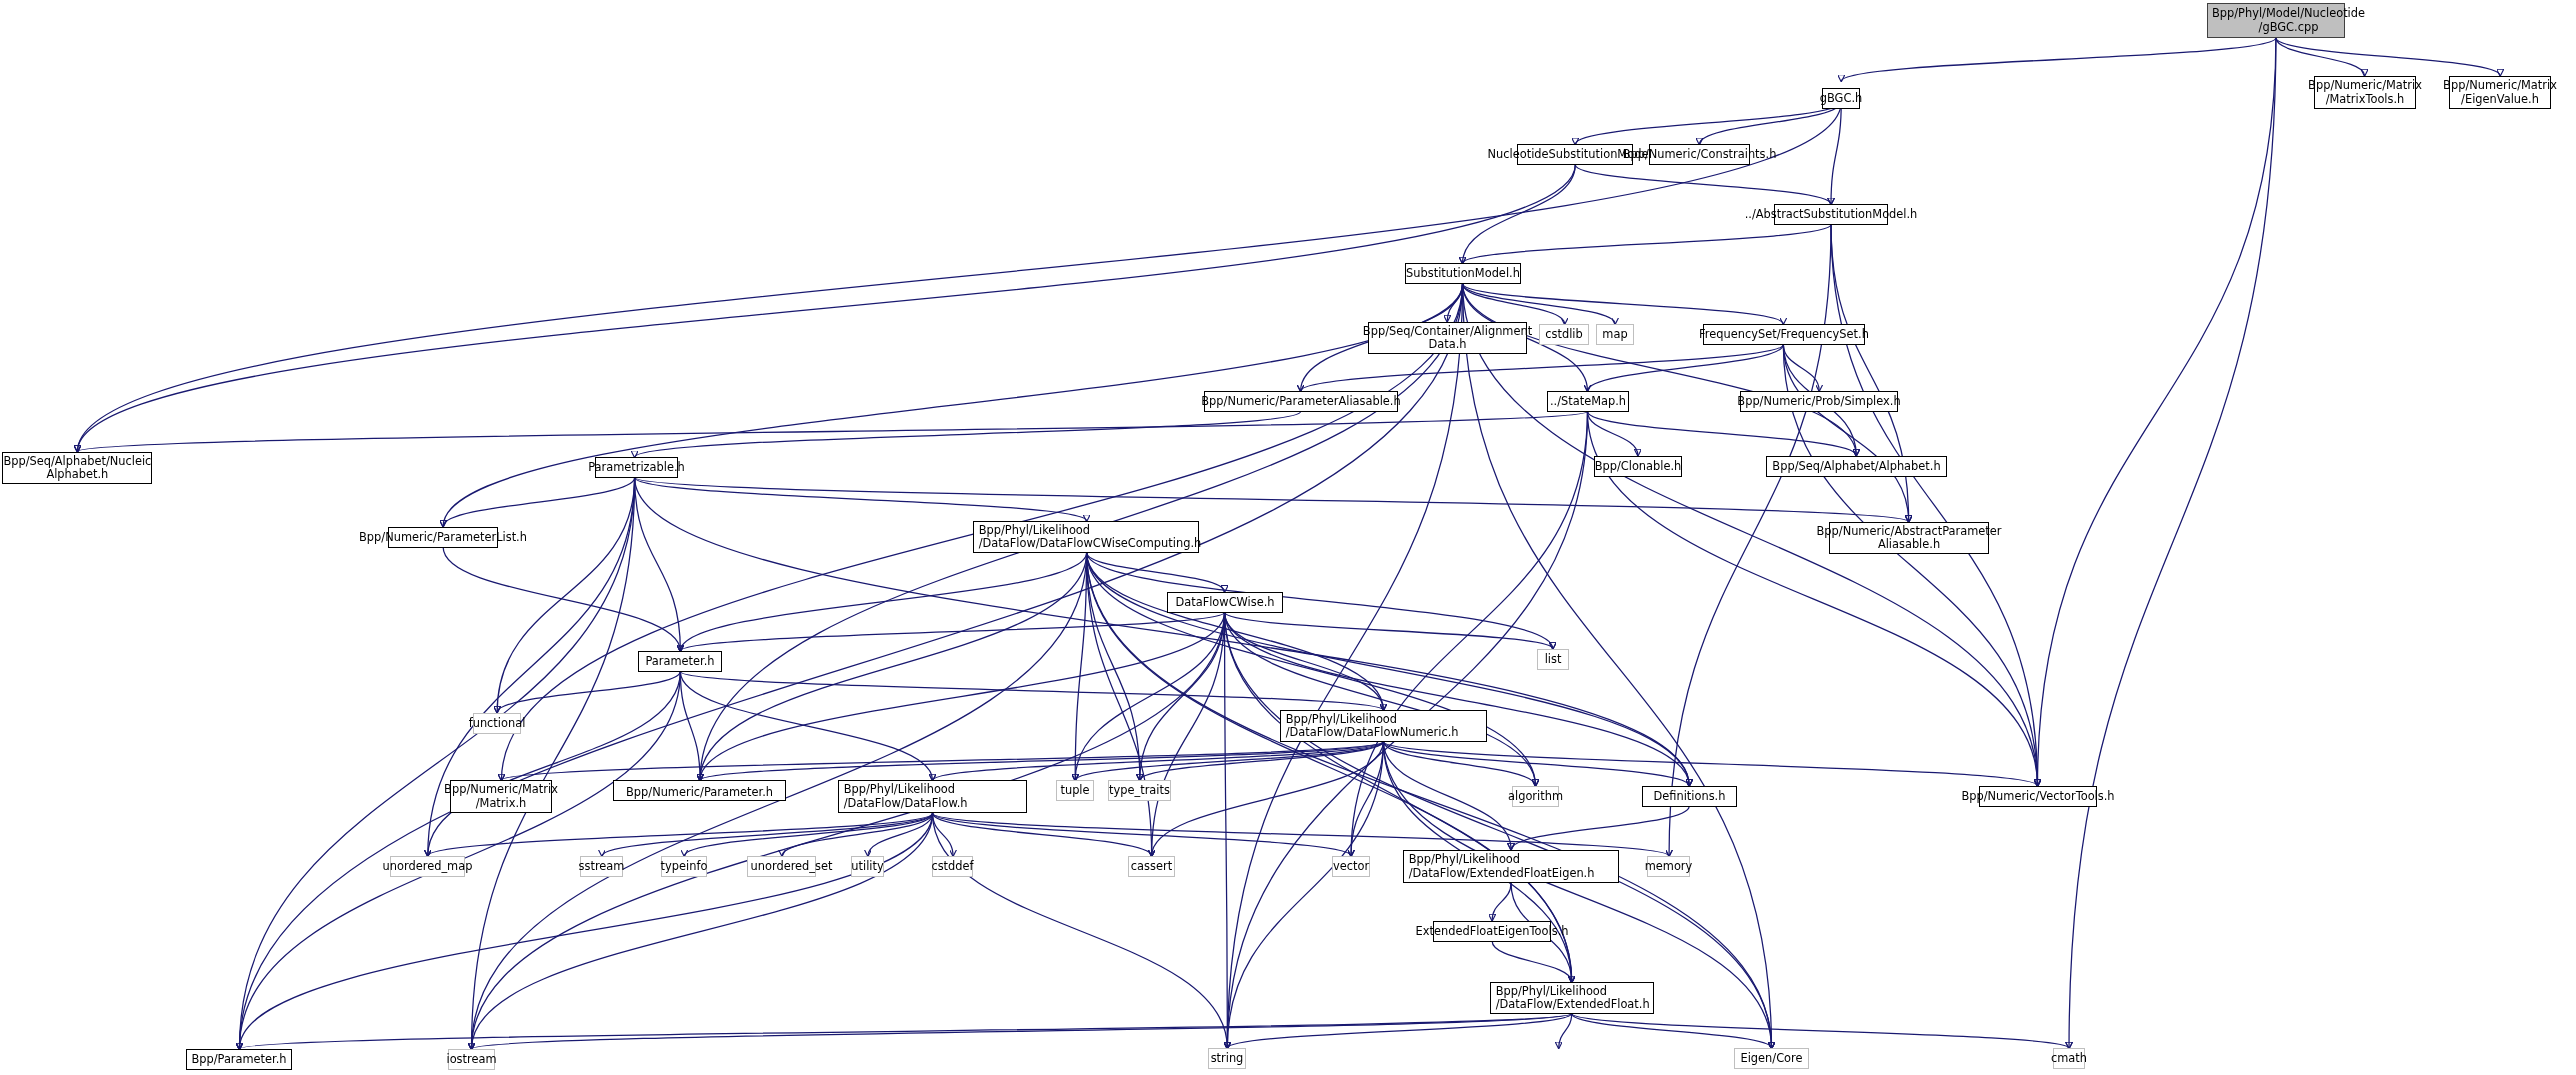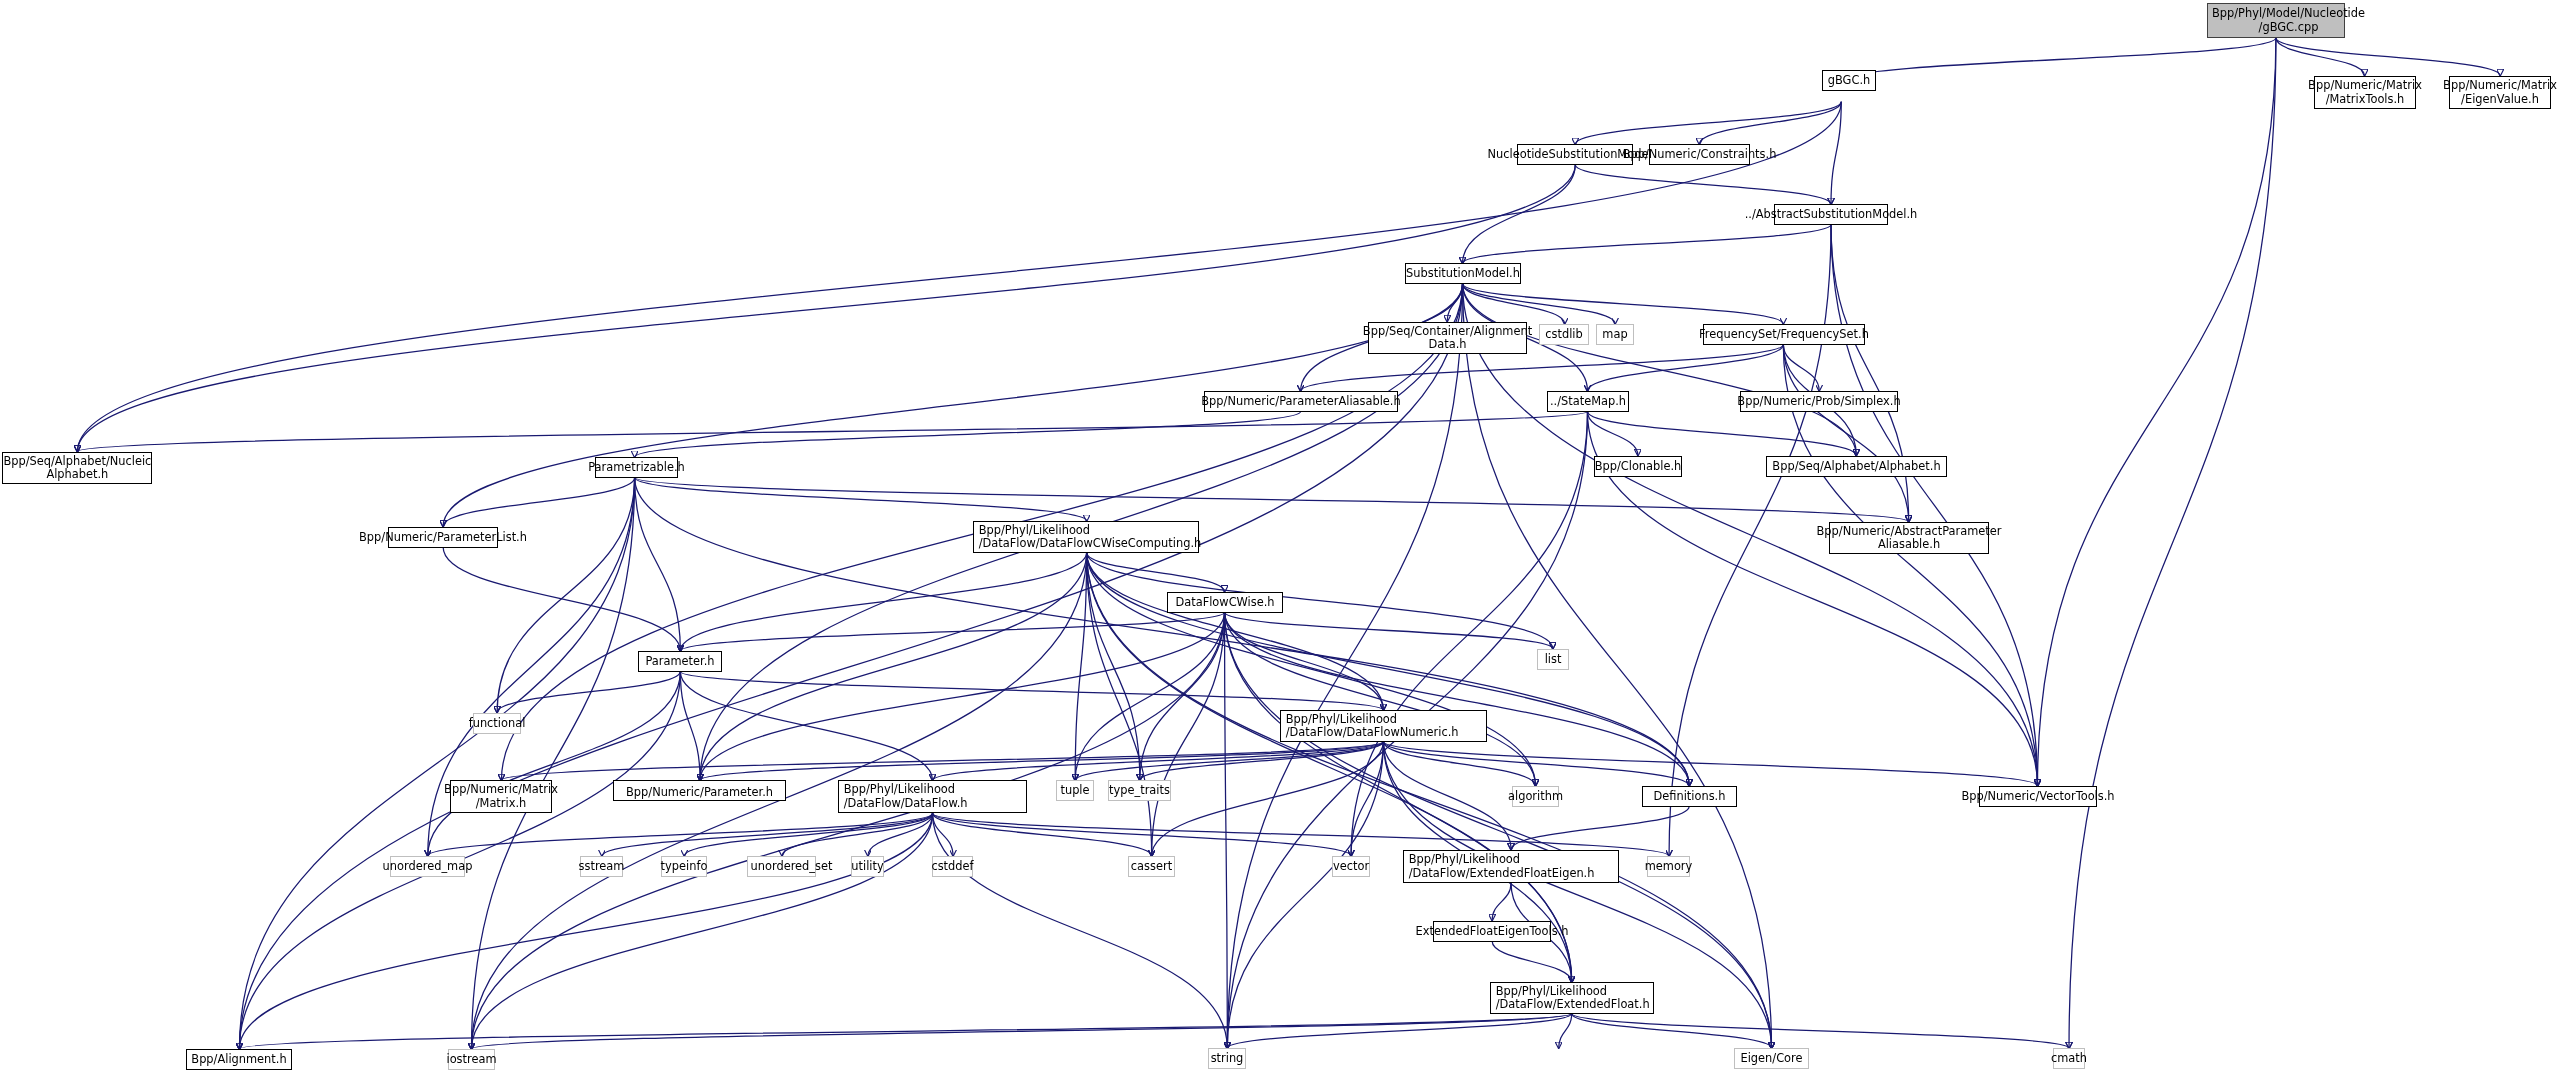--- a/index.html
+++ b/index.html
@@ -142,21 +142,21 @@
       <path d="M1994,1286 C1994,1308.5 303.5,1308.5 303.5,1331" marker-end="url(#arrow)"></path>
       <path d="M1994,1286 C1994,1308.5 598,1308.5 598,1331" marker-end="url(#arrow)"></path>
       <path d="M1994,1286 C1994,1308 1557,1308 1557,1330" marker-end="url(#arrow)"></path>
       <path d="M1994,1286 C1994,1308 1977.5,1308 1977.5,1330" marker-end="url(#arrow)"></path>
       <path d="M1994,1286 C1994,1308 2247.5,1308 2247.5,1330" marker-end="url(#arrow)"></path>
       <path d="M1994,1286 C1994,1308 2625,1308 2625,1330" marker-end="url(#arrow)"></path>
     </svg>
   <div id="nodes">
       <div class="node root" style="left: 2207px; top: 3.2px; width: 138px; height: 35px; padding-left: 25px;"><span>Bpp/Phyl/Model/Nucleotide
 /gBGC.cpp</span></div>
-      <div class="node " style="left: 1822px; top: 70px; width: 54px; height: 20.5px;"><span>gBGC.h</span></div>
+      <div class="node " style="left: 1822px; top: 88px; width: 38px; height: 20.5px;"><span>gBGC.h</span></div>
       <div class="node " style="left: 2314px; top: 76px; width: 102px; height: 33px;"><span>Bpp/Numeric/Matrix
 /MatrixTools.h</span></div>
       <div class="node " style="left: 2449px; top: 76px; width: 102px; height: 33px;"><span>Bpp/Numeric/Matrix
 /EigenValue.h</span></div>
       <div class="node " style="left: 1517px; top: 144px; width: 116px; height: 20.5px;"><span>NucleotideSubstitutionModel.h</span></div>
       <div class="node " style="left: 1649px; top: 144px; width: 101px; height: 20.5px;"><span>Bpp/Numeric/Constraints.h</span></div>
       <div class="node " style="left: 1774px; top: 204px; width: 114px; height: 20.5px;"><span>../AbstractSubstitutionModel.h</span></div>
       <div class="node " style="left: 1405px; top: 263px; width: 116px; height: 20.5px;"><span>SubstitutionModel.h</span></div>
       <div class="node " style="left: 1368px; top: 322px; width: 159px; height: 32px;"><span>Bpp/Seq/Container/Alignment
 Data.h</span></div>
@@ -199,21 +199,21 @@
       <div class="node sys" style="left: 851px; top: 856px; width: 33px; height: 20.5px;"><span>utility</span></div>
       <div class="node sys" style="left: 932px; top: 856px; width: 41px; height: 20.5px;"><span>cstddef</span></div>
       <div class="node sys" style="left: 1128px; top: 856px; width: 47px; height: 20.5px;"><span>cassert</span></div>
       <div class="node sys" style="left: 1332px; top: 856px; width: 38px; height: 20.5px;"><span>vector</span></div>
       <div class="node  left" style="left: 1403px; top: 850px; width: 216px; height: 33px;"><span>Bpp/Phyl/Likelihood
 /DataFlow/ExtendedFloatEigen.h</span></div>
       <div class="node sys" style="left: 1647px; top: 856px; width: 43px; height: 20.5px;"><span>memory</span></div>
       <div class="node " style="left: 1433px; top: 921px; width: 118px; height: 20.5px;"><span>ExtendedFloatEigenTools.h</span></div>
       <div class="node  left" style="left: 1490px; top: 982px; width: 164px; height: 32px;"><span>Bpp/Phyl/Likelihood
 /DataFlow/ExtendedFloat.h</span></div>
-      <div class="node " style="left: 186px; top: 1049px; width: 106px; height: 20.5px;"><span>Bpp/Alignment.h</span></div>
+      <div class="node " style="left: 186px; top: 1049px; width: 106px; height: 20.5px;"><span>Bpp/Parameter.h</span></div>
       <div class="node sys" style="left: 448px; top: 1049px; width: 47px; height: 20.5px;"><span>iostream</span></div>
       <div class="node sys" style="left: 1208px; top: 1048px; width: 38px; height: 20.5px;"><span>string</span></div>
       <div class="node sys" style="left: 1541px; top: 1100px; width: 35px; height: 20.5px;"><span>limits</span></div>
       <div class="node sys" style="left: 1734px; top: 1048px; width: 75px; height: 20.5px;"><span>Eigen/Core</span></div>
       <div class="node sys" style="left: 2053px; top: 1048px; width: 32px; height: 20.5px;"><span>cmath</span></div>
     </div>
 </div>
 
 
 </body></html>

